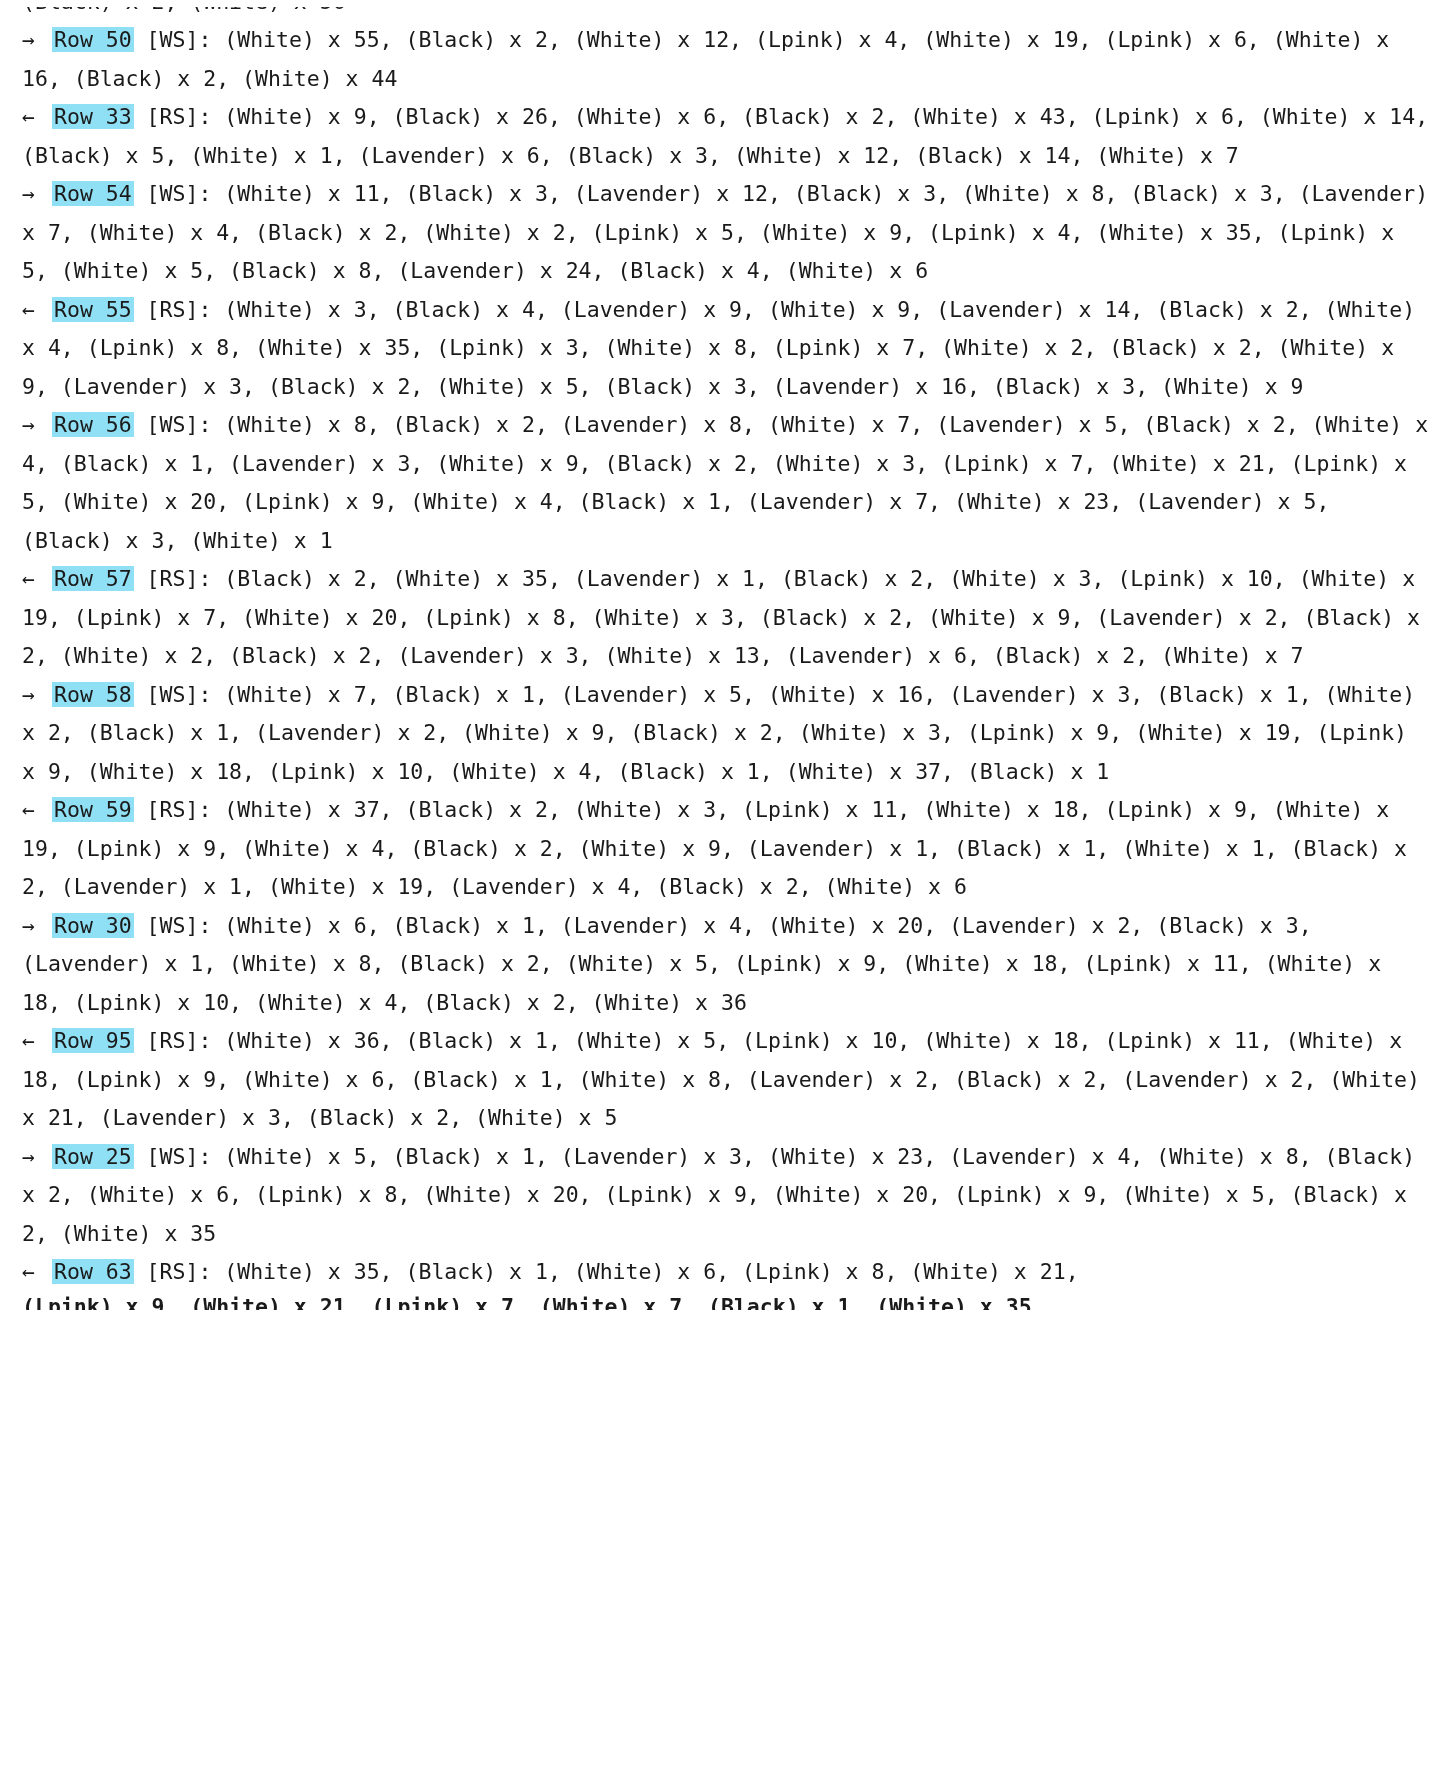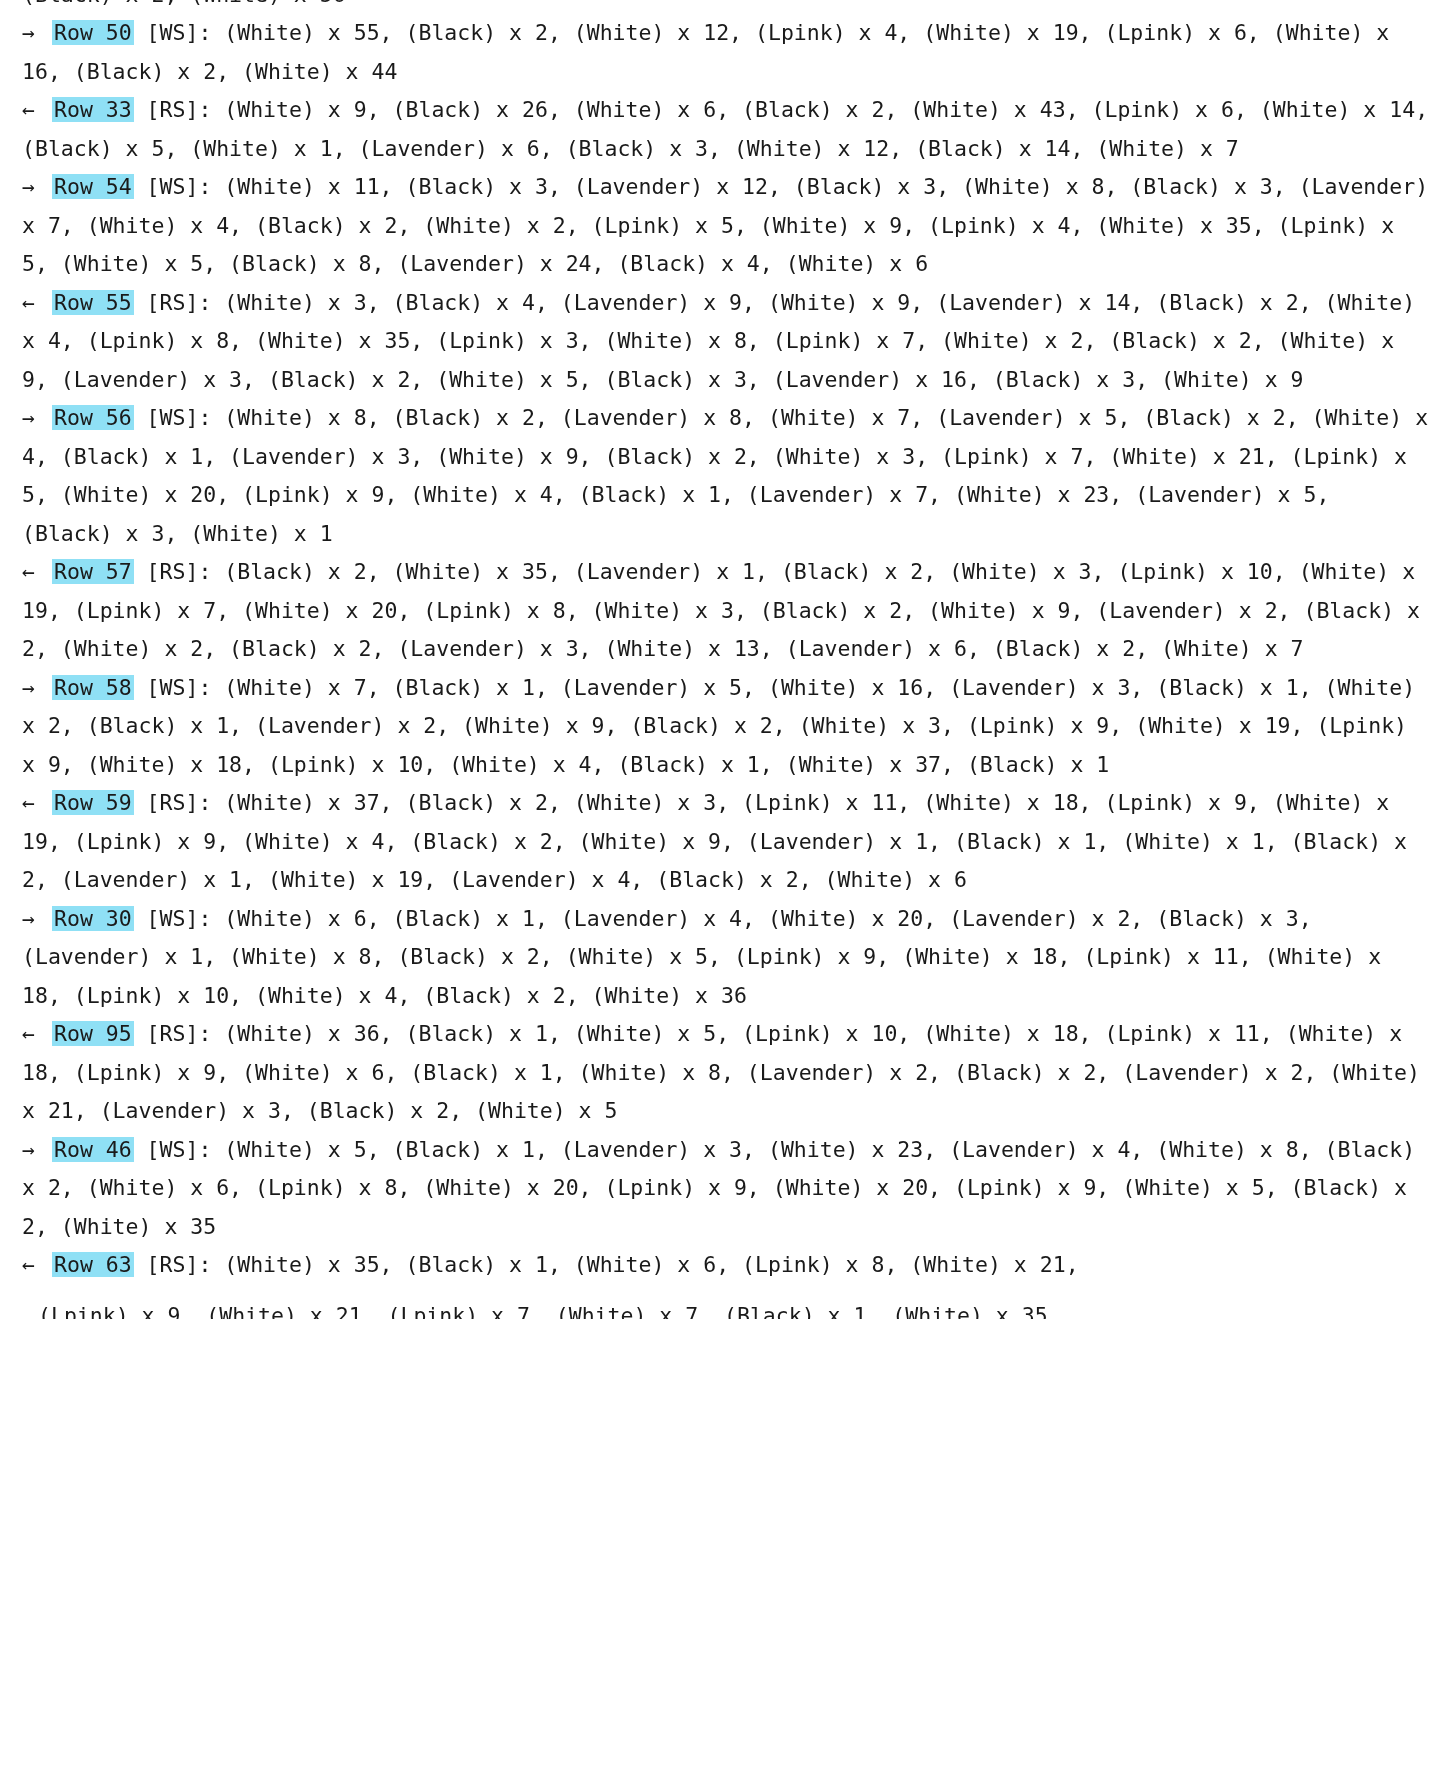--- a/index.html
+++ b/index.html
@@ -6,21 +6,21 @@
     margin: 0;
     padding: 0;
     background: #ffffff;
   }
   body {
     width: 1445px;
     min-height: 1781px;
     font-family: "DejaVu Sans Mono", "Liberation Mono", monospace;
   }
   #doc {
-    padding: 0 16px 0 22px;
+    padding: 7px 16px 0 22px;
     box-sizing: border-box;
   }
   .row-line {
     font-size: 21.5px;
     line-height: 38.5px;
     color: #1a1a1a;
     letter-spacing: 0px;
     word-spacing: 0px;
     white-space: normal;
     text-indent: 0;
@@ -40,25 +40,26 @@
   .partial-top span {
     position: absolute;
     top: -24px;
     left: 0;
     white-space: pre;
   }
   .partial-bottom {
     font-size: 21.5px;
     line-height: 38.5px;
     color: #1a1a1a;
-    margin: 16px;
+    margin: 0;
     padding: 0;
     height: 18px;
     overflow: hidden;
     position: relative;
+    font-weight: bold;
   }
   .partial-bottom span {
     position: absolute;
     top: -4px;
     left: 0;
     white-space: pre;
   }
   .arrow {
     display: inline-block;
     width: 30px;
@@ -85,21 +86,21 @@
       <div class="row-line"><span class="arrow">→</span><span class="rowlabel">Row 50</span><span> [WS]: </span><span class="body-text">(White) x 55, (Black) x 2, (White) x 12, (Lpink) x 4, (White) x 19, (Lpink) x 6, (White) x 16, (Black) x 2, (White) x 44</span></div>
       <div class="row-line"><span class="arrow">←</span><span class="rowlabel">Row 33</span><span> [RS]: </span><span class="body-text">(White) x 9, (Black) x 26, (White) x 6, (Black) x 2, (White) x 43, (Lpink) x 6, (White) x 14, (Black) x 5, (White) x 1, (Lavender) x 6, (Black) x 3, (White) x 12, (Black) x 14, (White) x 7</span></div>
       <div class="row-line"><span class="arrow">→</span><span class="rowlabel">Row 54</span><span> [WS]: </span><span class="body-text">(White) x 11, (Black) x 3, (Lavender) x 12, (Black) x 3, (White) x 8, (Black) x 3, (Lavender) x 7, (White) x 4, (Black) x 2, (White) x 2, (Lpink) x 5, (White) x 9, (Lpink) x 4, (White) x 35, (Lpink) x 5, (White) x 5, (Black) x 8, (Lavender) x 24, (Black) x 4, (White) x 6</span></div>
       <div class="row-line"><span class="arrow">←</span><span class="rowlabel">Row 55</span><span> [RS]: </span><span class="body-text">(White) x 3, (Black) x 4, (Lavender) x 9, (White) x 9, (Lavender) x 14, (Black) x 2, (White) x 4, (Lpink) x 8, (White) x 35, (Lpink) x 3, (White) x 8, (Lpink) x 7, (White) x 2, (Black) x 2, (White) x 9, (Lavender) x 3, (Black) x 2, (White) x 5, (Black) x 3, (Lavender) x 16, (Black) x 3, (White) x 9</span></div>
       <div class="row-line"><span class="arrow">→</span><span class="rowlabel">Row 56</span><span> [WS]: </span><span class="body-text">(White) x 8, (Black) x 2, (Lavender) x 8, (White) x 7, (Lavender) x 5, (Black) x 2, (White) x 4, (Black) x 1, (Lavender) x 3, (White) x 9, (Black) x 2, (White) x 3, (Lpink) x 7, (White) x 21, (Lpink) x 5, (White) x 20, (Lpink) x 9, (White) x 4, (Black) x 1, (Lavender) x 7, (White) x 23, (Lavender) x 5, (Black) x 3, (White) x 1</span></div>
       <div class="row-line"><span class="arrow">←</span><span class="rowlabel">Row 57</span><span> [RS]: </span><span class="body-text">(Black) x 2, (White) x 35, (Lavender) x 1, (Black) x 2, (White) x 3, (Lpink) x 10, (White) x 19, (Lpink) x 7, (White) x 20, (Lpink) x 8, (White) x 3, (Black) x 2, (White) x 9, (Lavender) x 2, (Black) x 2, (White) x 2, (Black) x 2, (Lavender) x 3, (White) x 13, (Lavender) x 6, (Black) x 2, (White) x 7</span></div>
       <div class="row-line"><span class="arrow">→</span><span class="rowlabel">Row 58</span><span> [WS]: </span><span class="body-text">(White) x 7, (Black) x 1, (Lavender) x 5, (White) x 16, (Lavender) x 3, (Black) x 1, (White) x 2, (Black) x 1, (Lavender) x 2, (White) x 9, (Black) x 2, (White) x 3, (Lpink) x 9, (White) x 19, (Lpink) x 9, (White) x 18, (Lpink) x 10, (White) x 4, (Black) x 1, (White) x 37, (Black) x 1</span></div>
       <div class="row-line"><span class="arrow">←</span><span class="rowlabel">Row 59</span><span> [RS]: </span><span class="body-text">(White) x 37, (Black) x 2, (White) x 3, (Lpink) x 11, (White) x 18, (Lpink) x 9, (White) x 19, (Lpink) x 9, (White) x 4, (Black) x 2, (White) x 9, (Lavender) x 1, (Black) x 1, (White) x 1, (Black) x 2, (Lavender) x 1, (White) x 19, (Lavender) x 4, (Black) x 2, (White) x 6</span></div>
       <div class="row-line"><span class="arrow">→</span><span class="rowlabel">Row 30</span><span> [WS]: </span><span class="body-text">(White) x 6, (Black) x 1, (Lavender) x 4, (White) x 20, (Lavender) x 2, (Black) x 3, (Lavender) x 1, (White) x 8, (Black) x 2, (White) x 5, (Lpink) x 9, (White) x 18, (Lpink) x 11, (White) x 18, (Lpink) x 10, (White) x 4, (Black) x 2, (White) x 36</span></div>
       <div class="row-line"><span class="arrow">←</span><span class="rowlabel">Row 95</span><span> [RS]: </span><span class="body-text">(White) x 36, (Black) x 1, (White) x 5, (Lpink) x 10, (White) x 18, (Lpink) x 11, (White) x 18, (Lpink) x 9, (White) x 6, (Black) x 1, (White) x 8, (Lavender) x 2, (Black) x 2, (Lavender) x 2, (White) x 21, (Lavender) x 3, (Black) x 2, (White) x 5</span></div>
-      <div class="row-line"><span class="arrow">→</span><span class="rowlabel">Row 46</span><span> [WS]: </span><span class="body-text">(White) x 5, (Black) x 1, (Lavender) x 3, (White) x 23, (Lavender) x 4, (White) x 8, (Black) x 2, (White) x 6, (Lpink) x 8, (White) x 20, (Lpink) x 9, (White) x 20, (Lpink) x 9, (White) x 5, (Black) x 2, (White) x 35</span></div>
+      <div class="row-line"><span class="arrow">→</span><span class="rowlabel">Row 25</span><span> [WS]: </span><span class="body-text">(White) x 5, (Black) x 1, (Lavender) x 3, (White) x 23, (Lavender) x 4, (White) x 8, (Black) x 2, (White) x 6, (Lpink) x 8, (White) x 20, (Lpink) x 9, (White) x 20, (Lpink) x 9, (White) x 5, (Black) x 2, (White) x 35</span></div>
       <div class="row-line"><span class="arrow">←</span><span class="rowlabel">Row 63</span><span> [RS]: </span><span class="body-text">(White) x 35, (Black) x 1, (White) x 6, (Lpink) x 8, (White) x 21,</span></div>
     </div>
 
   <div class="partial-bottom">
     <span>(Lpink) x 9, (White) x 21, (Lpink) x 7, (White) x 7, (Black) x 1, (White) x 35</span>
   </div>
 
 </div>
 
 </body></html>

